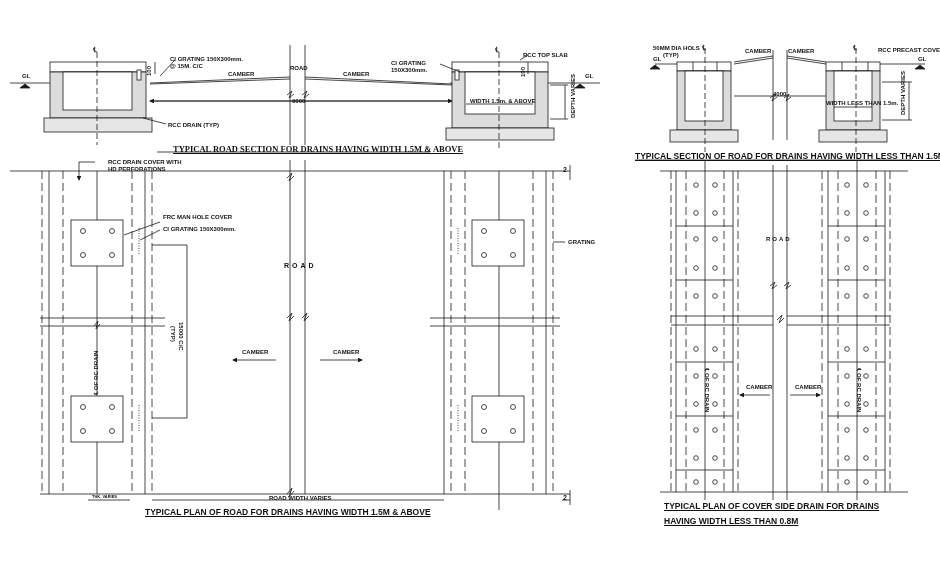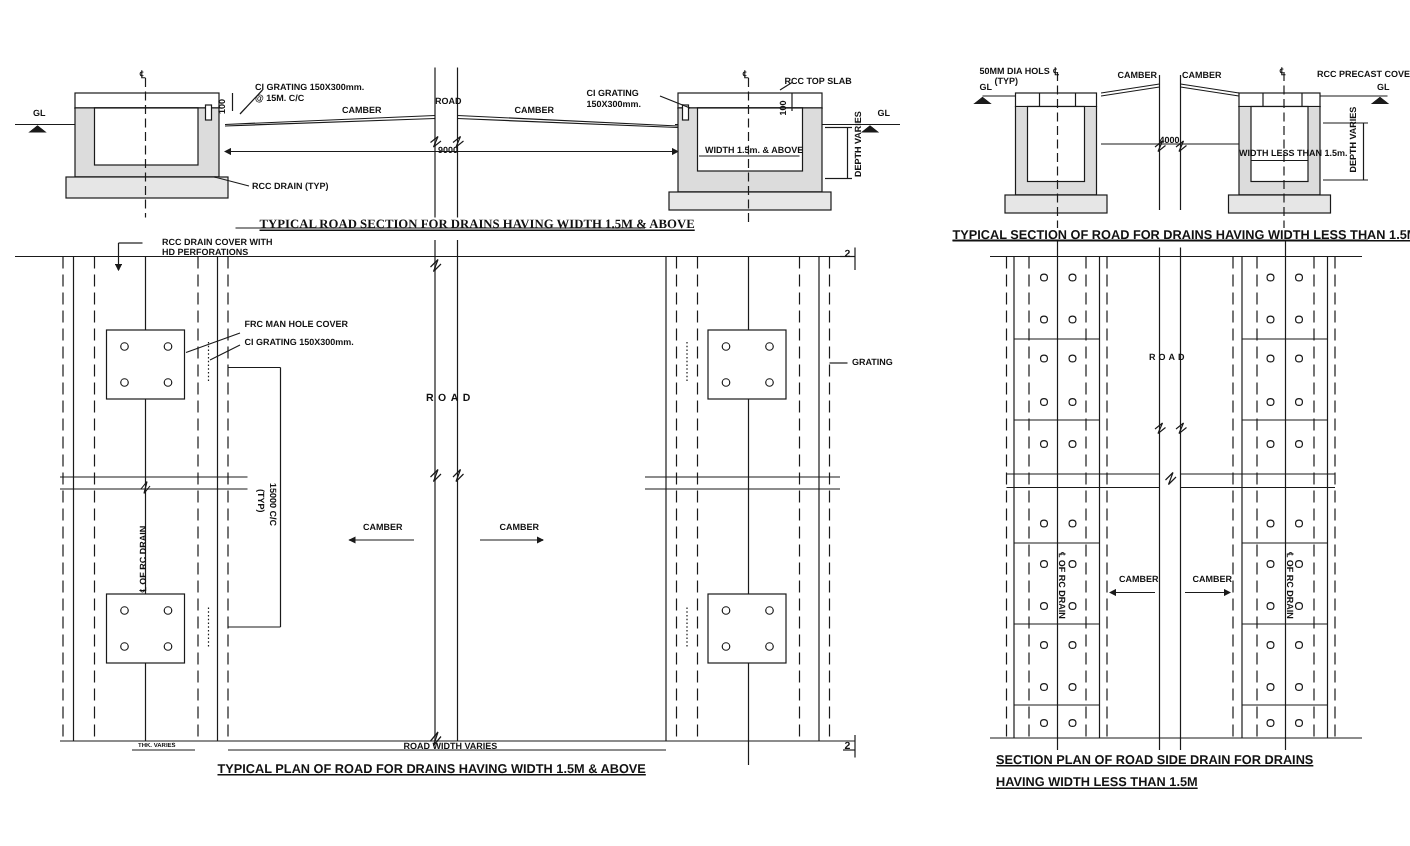--- a/index.html
+++ b/index.html
@@ -340,14 +340,14 @@
 <span class="lbl" style="left:269px;top:495px;">ROAD WIDTH VARIES</span>
 <span class="sym" style="left:563px;top:166px;">2</span>
 <span class="sym" style="left:563px;top:494px;">2</span>
 <span class="title" style="left:145px;top:508px;">TYPICAL PLAN OF ROAD FOR DRAINS HAVING WIDTH 1.5M &amp; ABOVE</span>
 
 <span class="road" style="left:766px;top:236px;font-size:6px;letter-spacing:2px;">ROAD</span>
 <span class="lbl" style="left:746px;top:384px;">CAMBER</span>
 <span class="lbl" style="left:795px;top:384px;">CAMBER</span>
 <span class="lbl vert90" style="left:710px;top:368px;">℄ OF RC DRAIN</span>
 <span class="lbl vert90" style="left:862px;top:368px;">℄ OF RC DRAIN</span>
-<span class="title" style="left:664px;top:502px;">SECTION PLAN OF ROAD SIDE DRAIN FOR DRAINS</span>
-<span class="title" style="left:664px;top:517px;">HAVING WIDTH LESS THAN 1.5M</span>
+<span class="title" style="left:664px;top:502px;">TYPICAL PLAN OF COVER SIDE DRAIN FOR DRAINS</span>
+<span class="title" style="left:664px;top:517px;">HAVING WIDTH LESS THAN 0.8M</span>
 
 </body></html>

